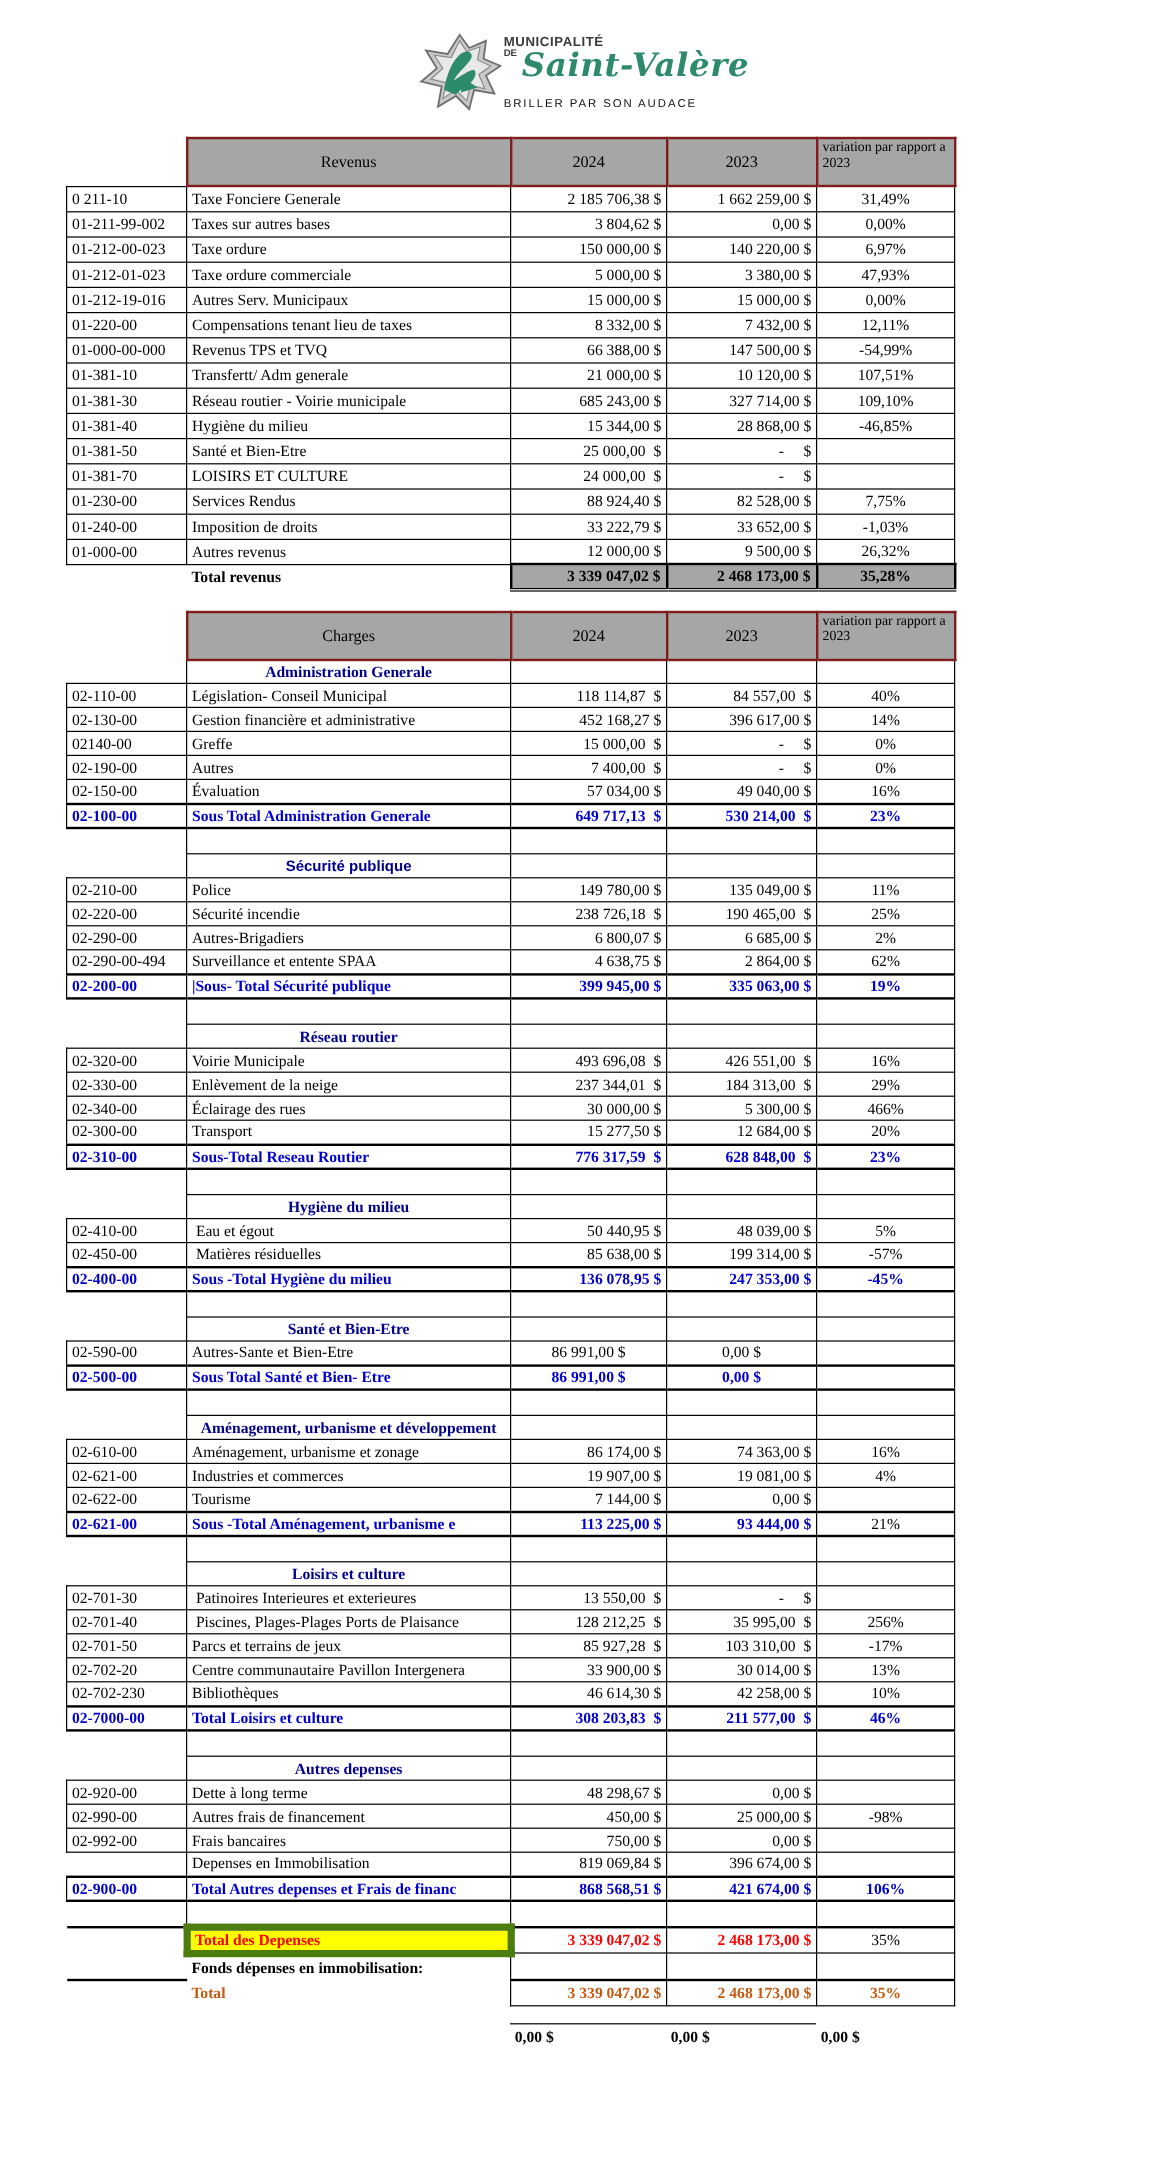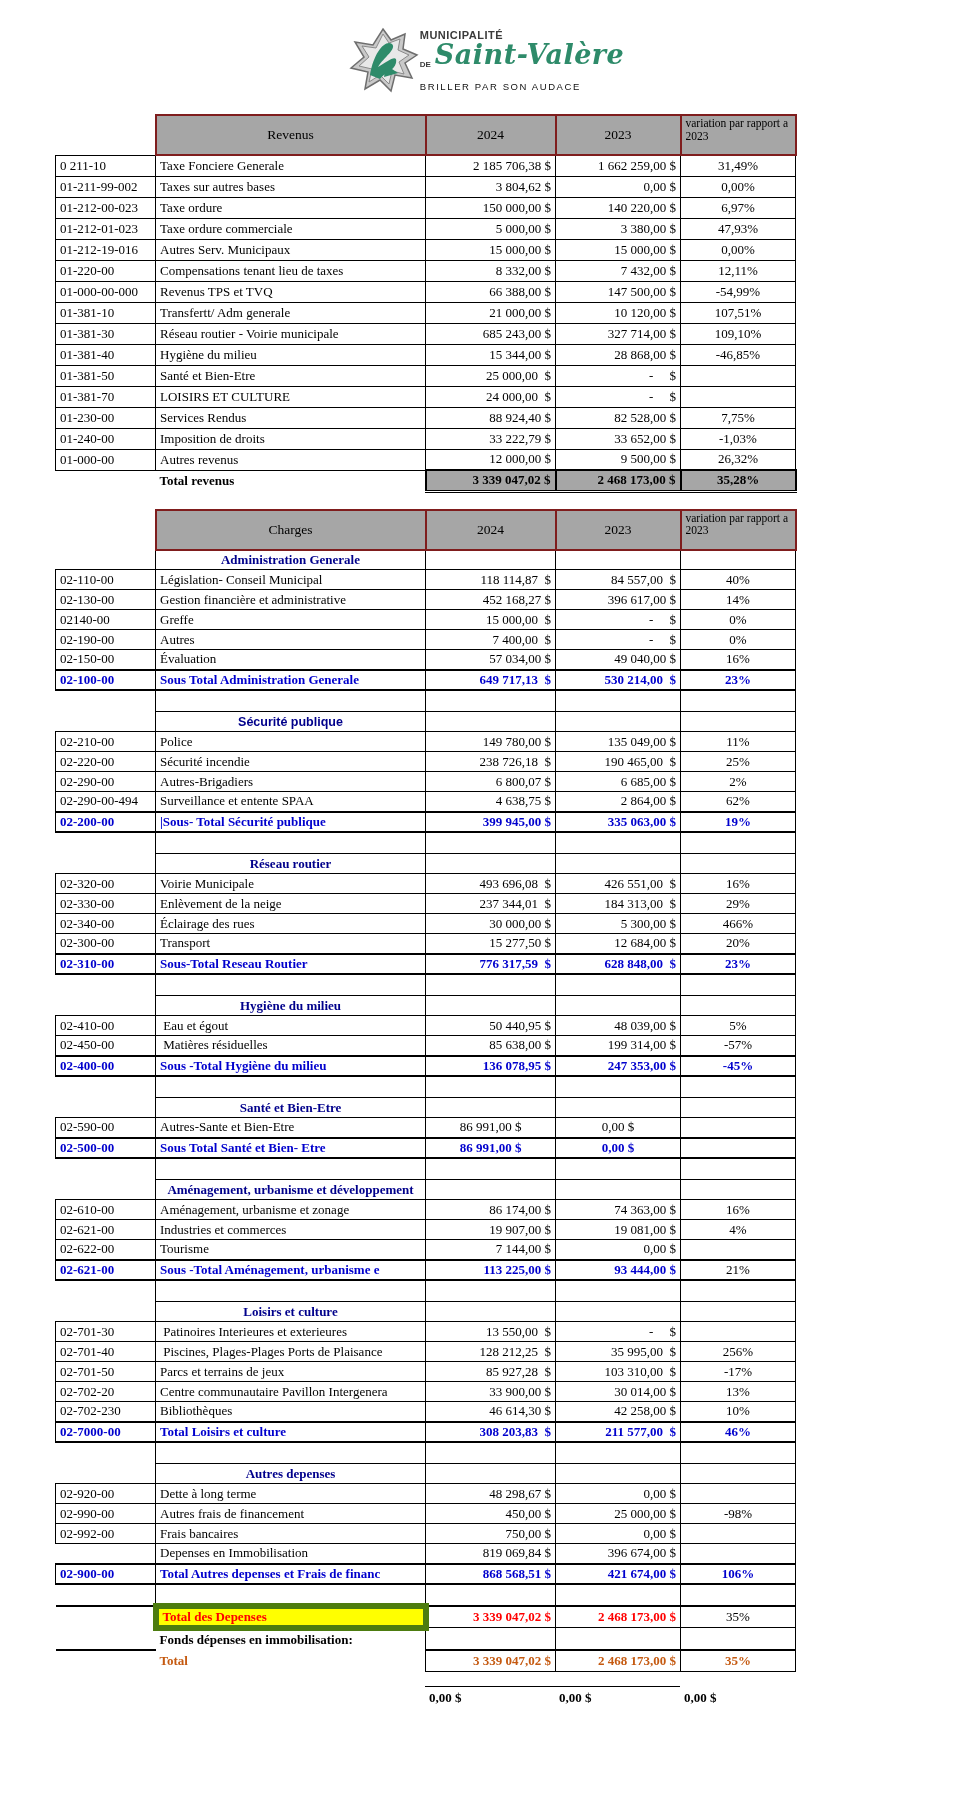--- a/index.html
+++ b/index.html
@@ -8,21 +8,21 @@
   }
   html,body{margin:0;padding:0;}
   body{
     width:970px;height:1800px;background:#ffffff;overflow:hidden;
     font-family:"Liberation Serif","DejaVu Serif",serif;color:#000;
   }
   
   .logo-row{display:flex;justify-content:center;align-items:center;padding-top:22px;height:78px;}
   .logo-text{display:flex;flex-direction:column;line-height:1.05;}
   .muni{font-family:"Liberation Sans",sans-serif;font-weight:bold;font-size:11px;color:#3a3a3a;letter-spacing:.5px;}
-  .name-row{display:flex;align-items:flex-end;gap:4px;}
+  .name-row{display:flex;align-items:flex-start;gap:4px;}
   .de{font-family:"Liberation Sans",sans-serif;font-weight:bold;font-size:8px;color:#3a3a3a;}
   .script-name{font-family:"DejaVu Serif",serif;font-style:italic;font-weight:bold;font-size:27px;color:var(--green);letter-spacing:.5px;}
   .tagline{font-family:"Liberation Sans",sans-serif;font-size:9.5px;color:#111;letter-spacing:1.6px;margin-top:13px;}
   
   table{border-collapse:collapse;table-layout:fixed;margin-left:55px;font-size:13px;}
   col.c-code{width:100px;} col.c-desc{width:270px;} col.c-24{width:130px;}
   col.c-23{width:125px;} col.c-var{width:115px;}
   td,th{padding:0 4px;overflow:hidden;white-space:nowrap;height:20px;box-sizing:border-box;}
   #revenus-table td{height:21px;}
   td.b{border:1px solid #000;}

